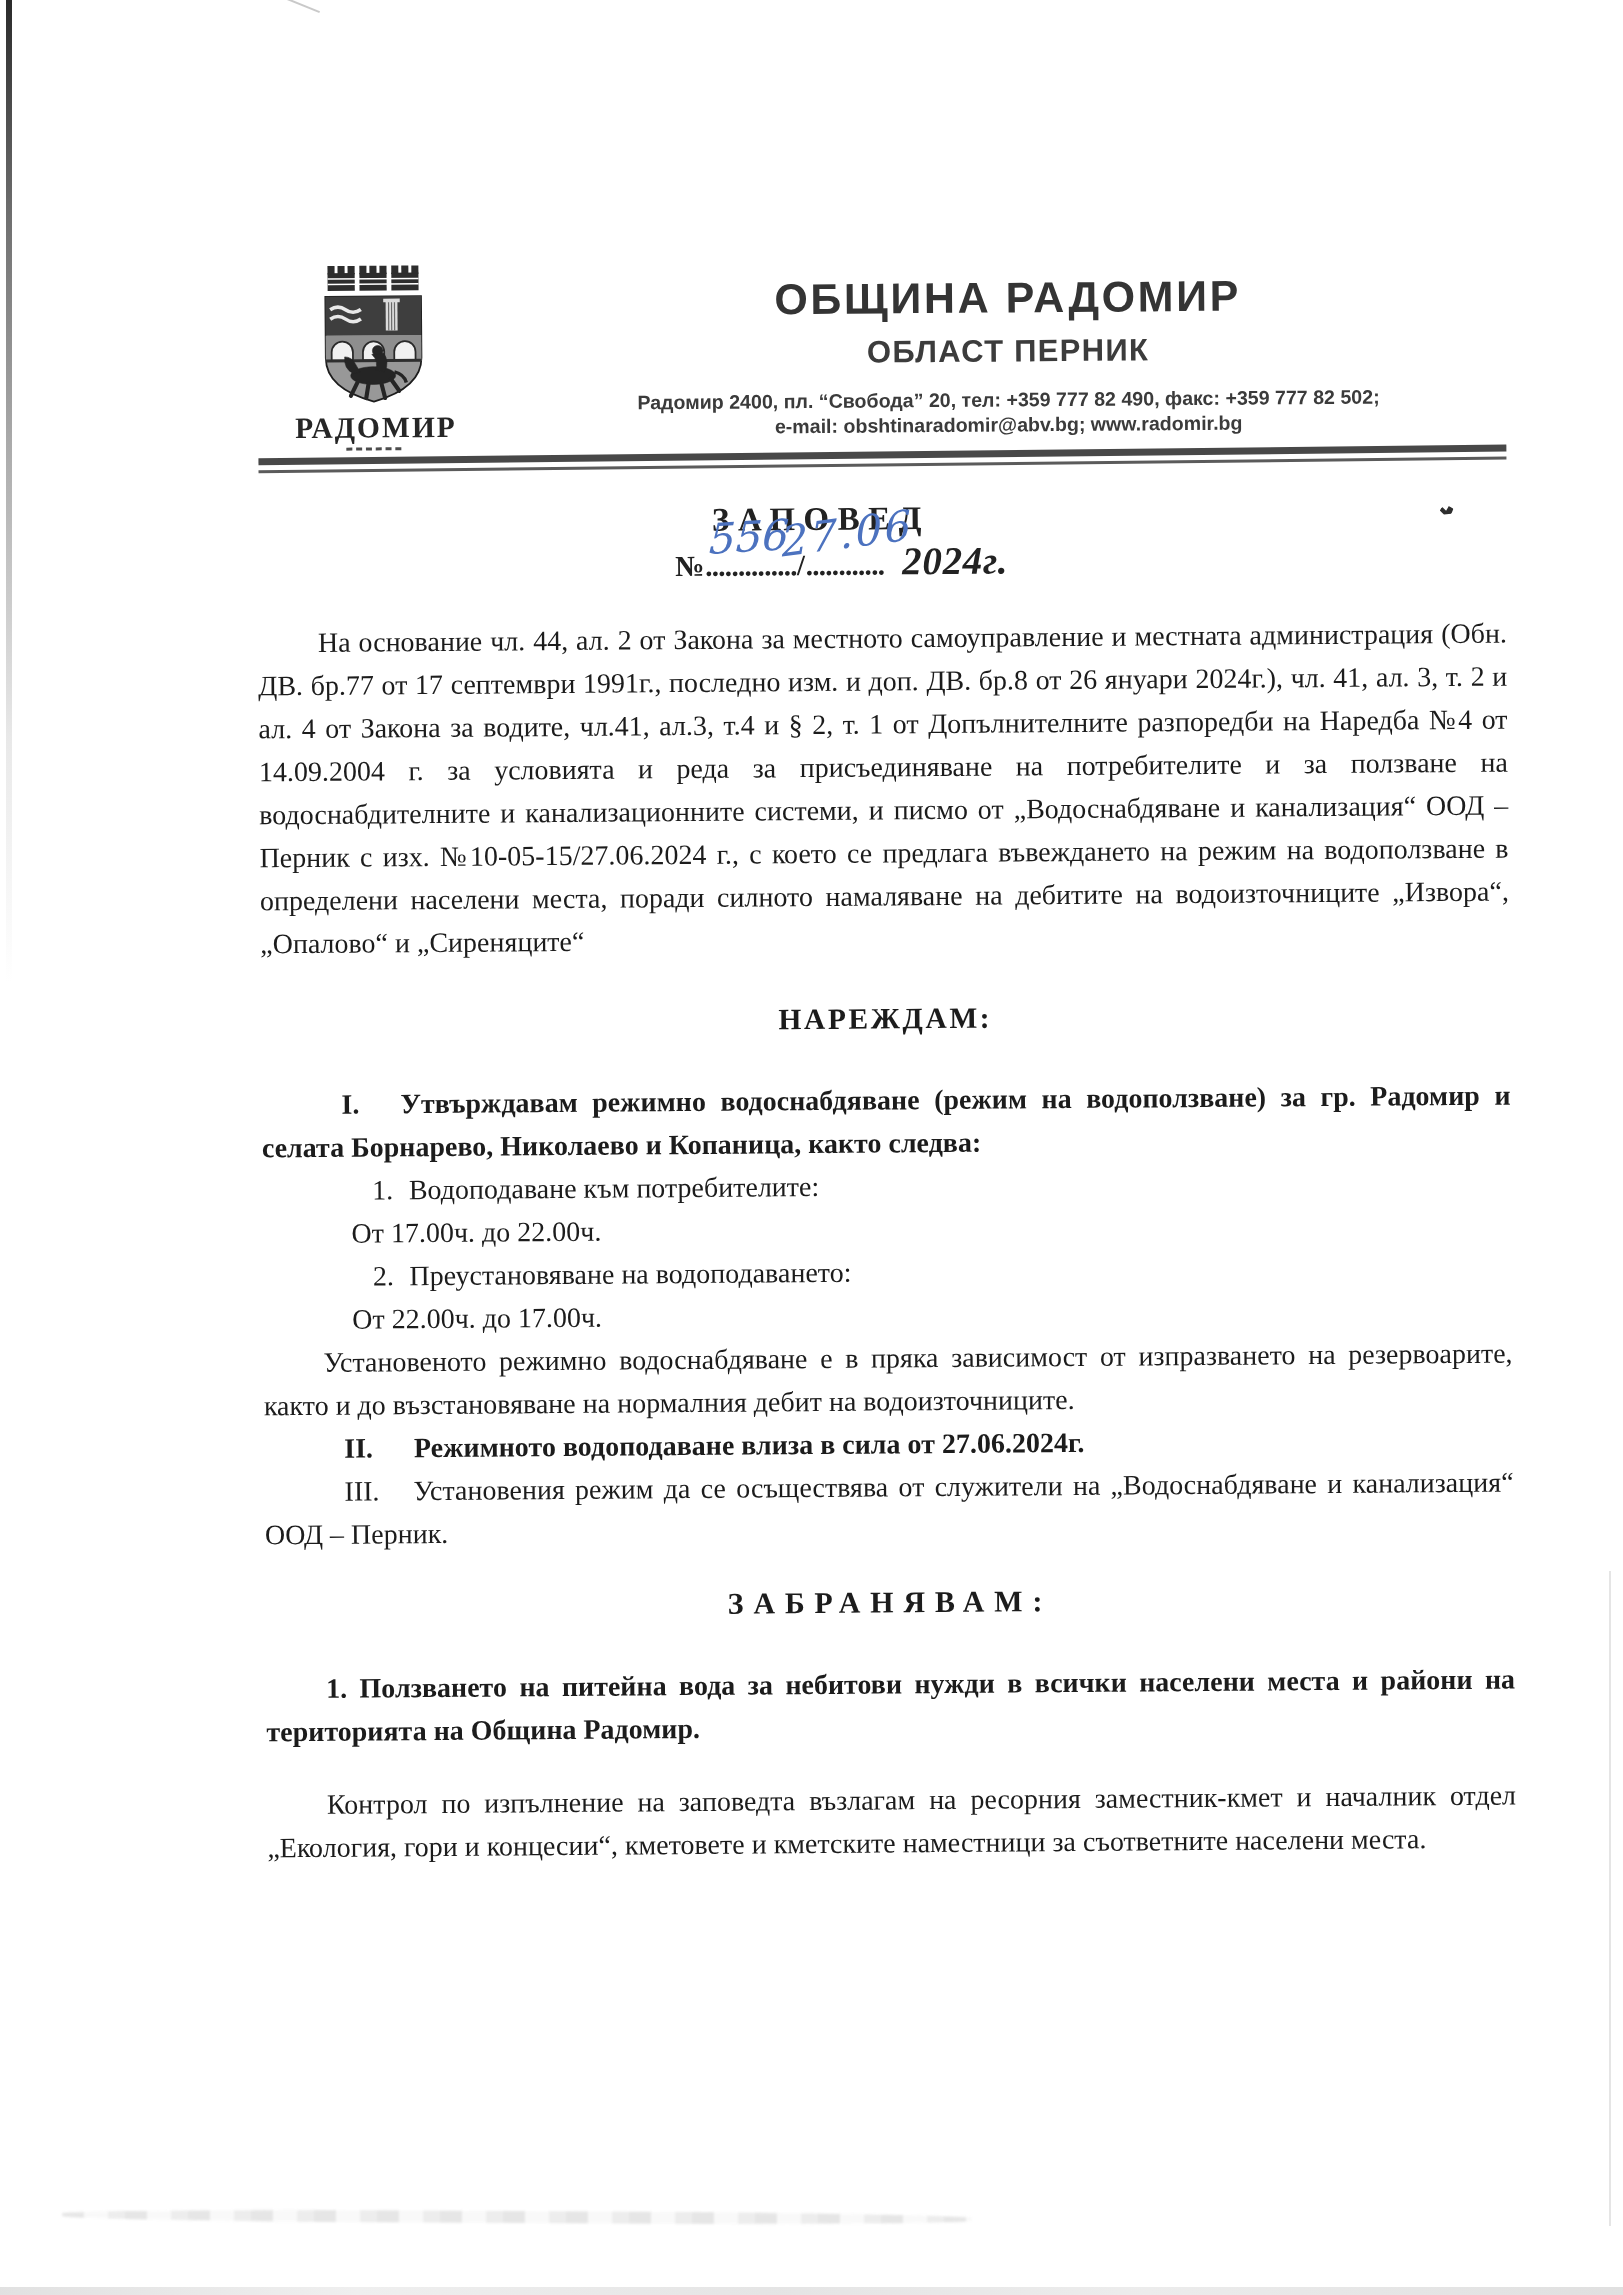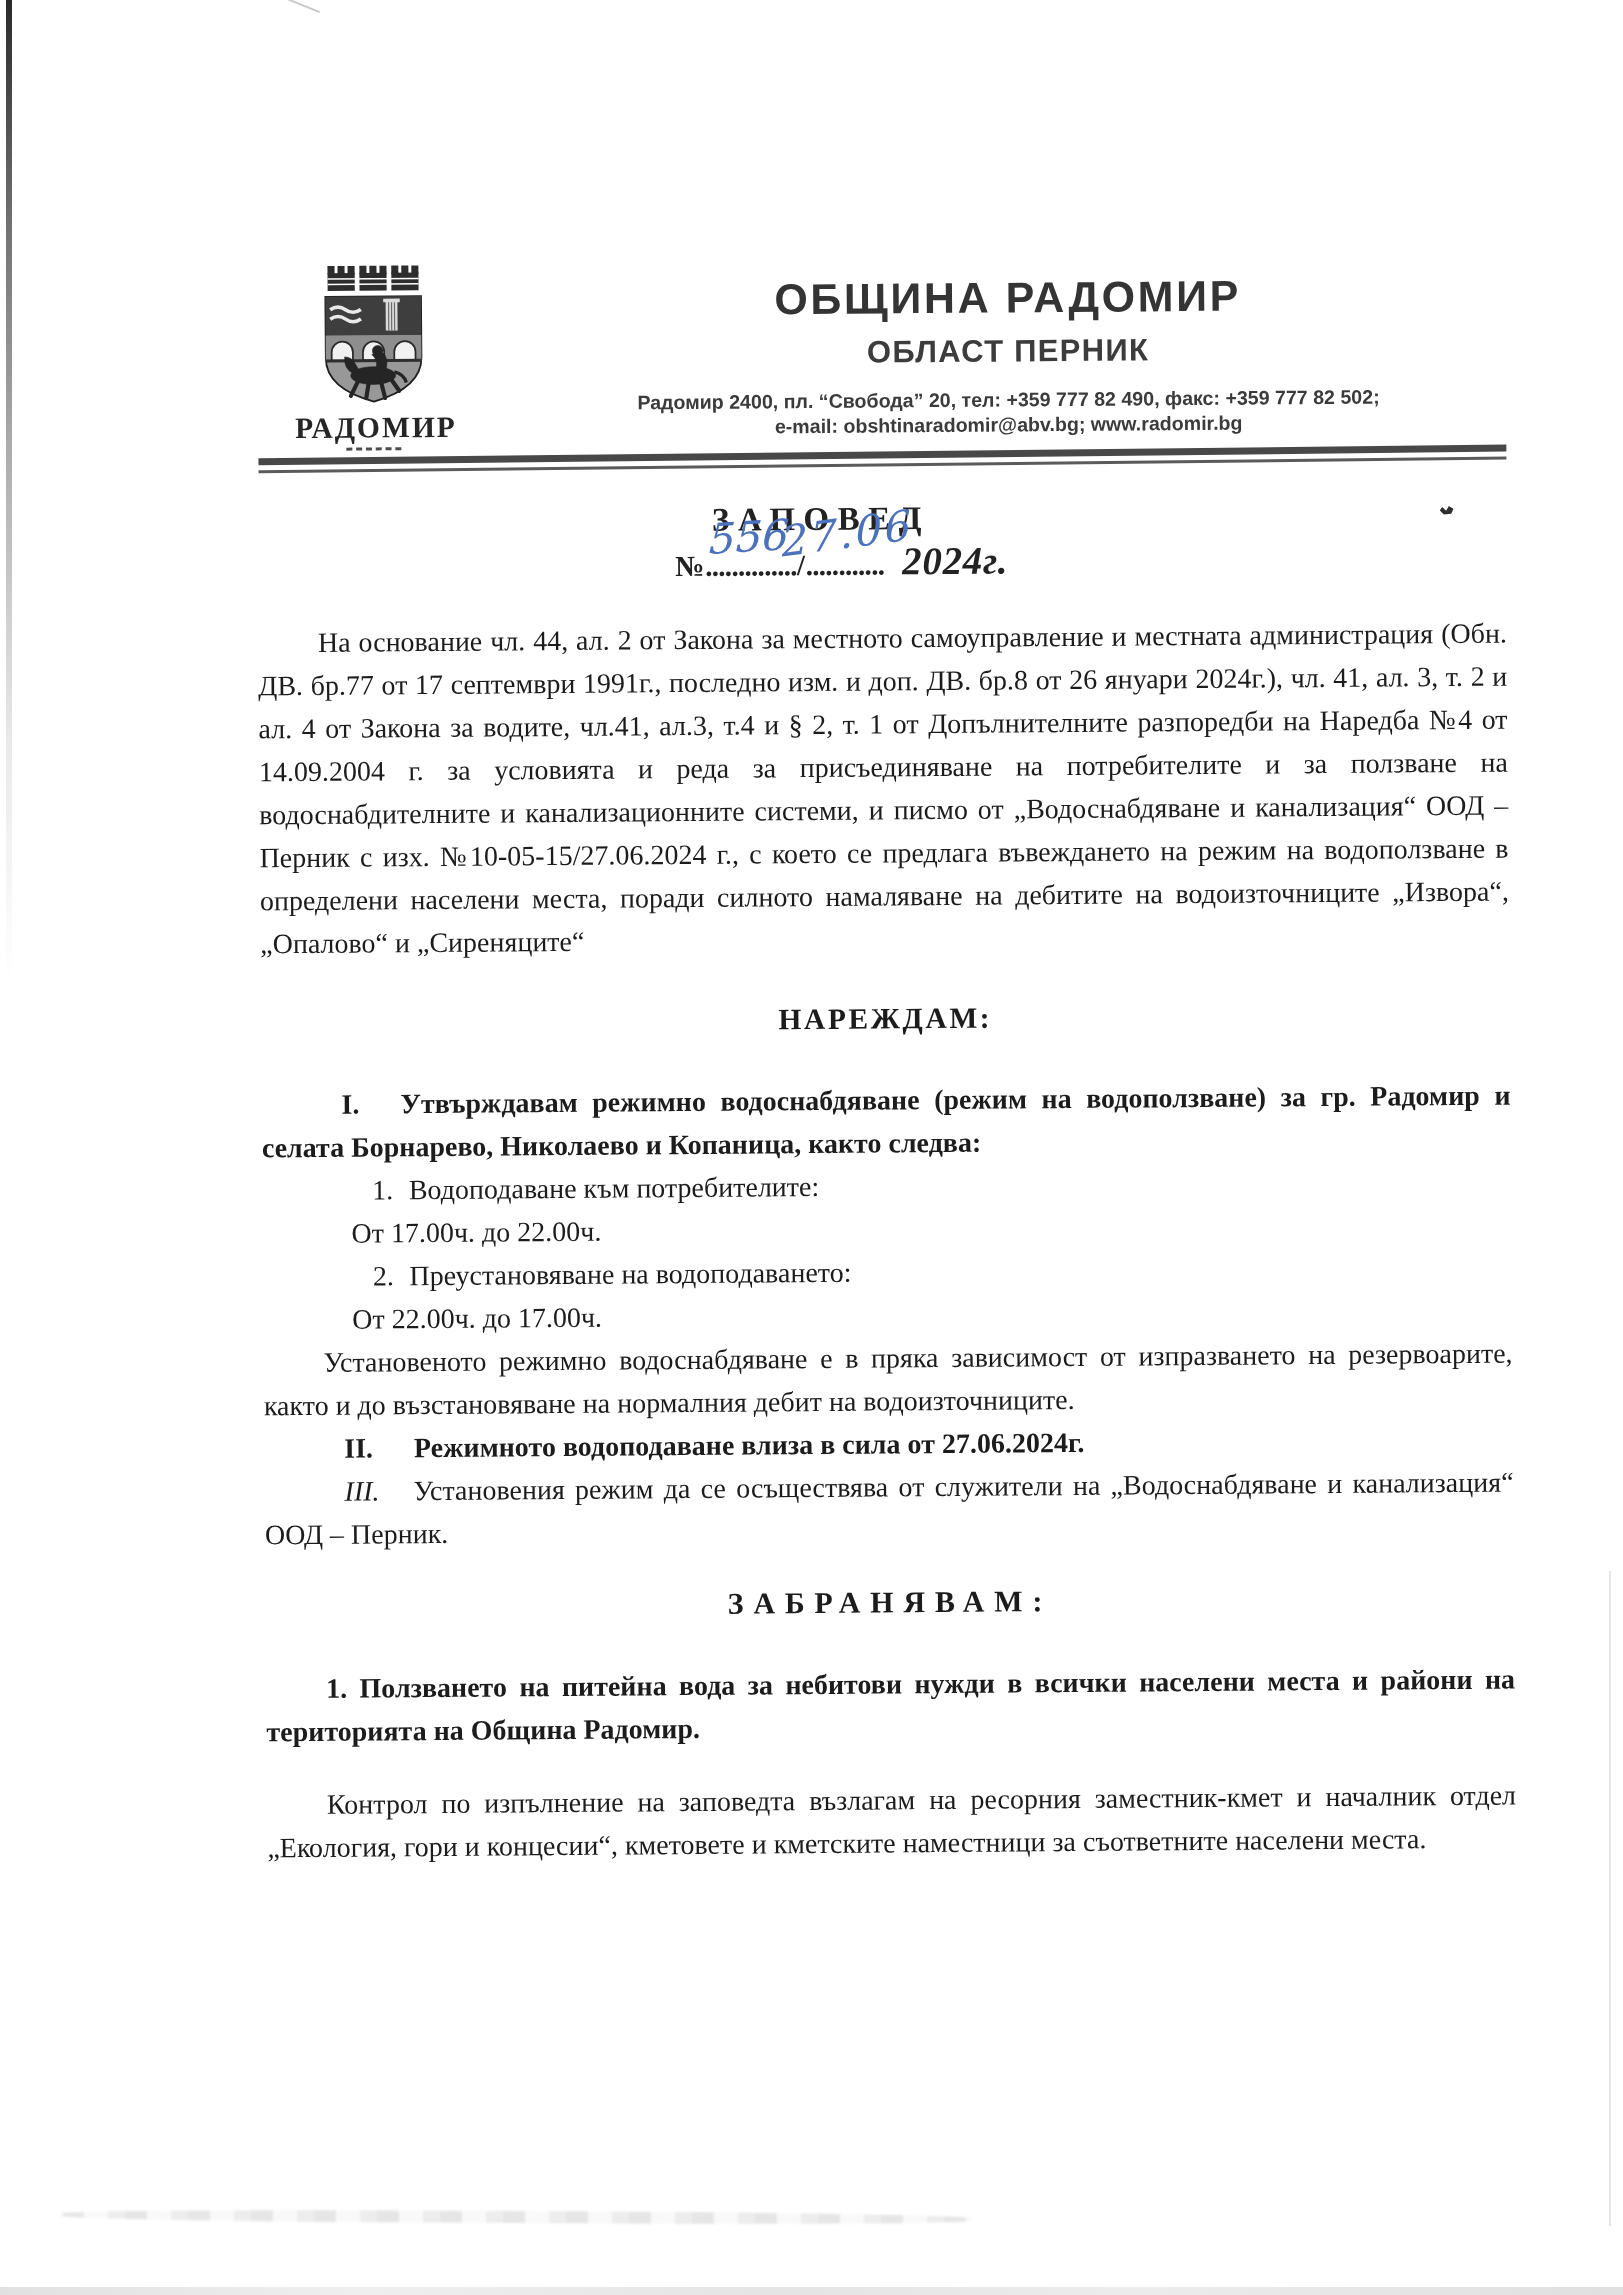--- a/index.html
+++ b/index.html
@@ -59,21 +59,21 @@
   .body { position:absolute; left:259px; top:617px; width:1249px;
     font-size:28px; line-height:43px; text-align:justify; color:#1c1c1c; }
   .body p { margin:0; }
   .preamble { text-indent:60px; }
   .h-center { text-align:center; font-weight:bold; }
   .h-narezhdam { margin-top:37px !important; font-size:29.5px; letter-spacing:2.6px; }
   .h-zabran { margin-top:29px !important; font-size:30px; letter-spacing:9.8px; }
   .item-roman { text-indent:80px; }
   .item-I { margin-top:38px !important; font-weight:bold; }
   .roman-num { margin-right:41px; }
-  .item-iii .roman-num { margin-right:34px;font-style:italic; }
+  .item-iii .roman-num { margin-right:34px; }
   .sub { padding-left:110px; text-align:left; }
   .sub .num { margin-right:15.7px; }
   .time { padding-left:89px; text-align:left; }
   .note { text-indent:60px; }
   .item-bold { font-weight:bold; }
   .ban { margin-top:39px !important; font-weight:bold; text-indent:60px; }
   .closing { margin-top:30px !important; text-indent:60px; }
 </style>
 </head>
 <body>

